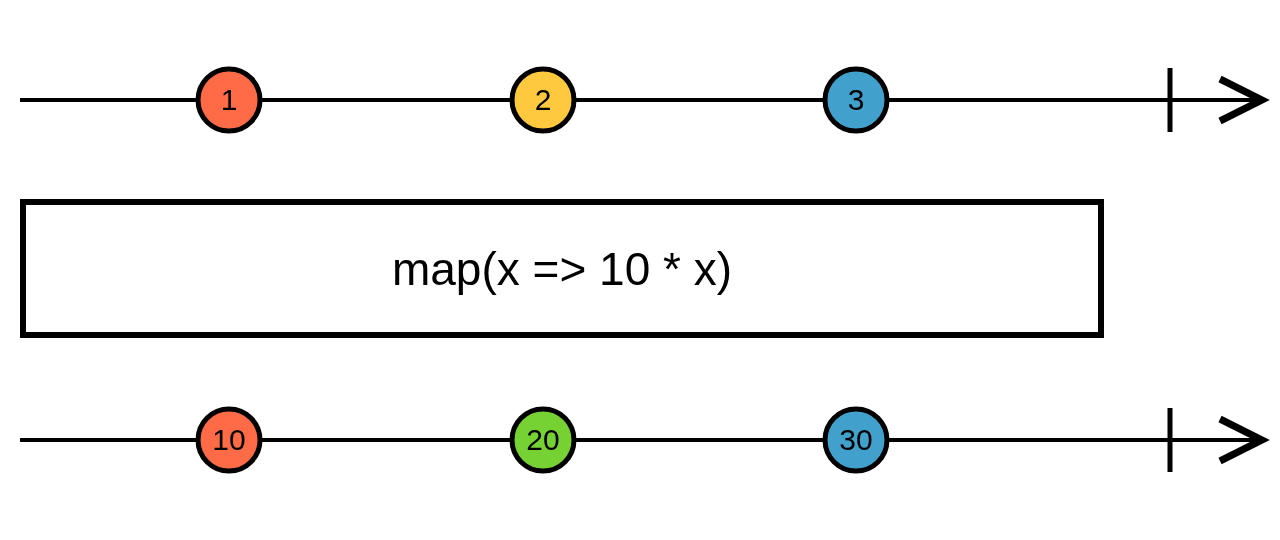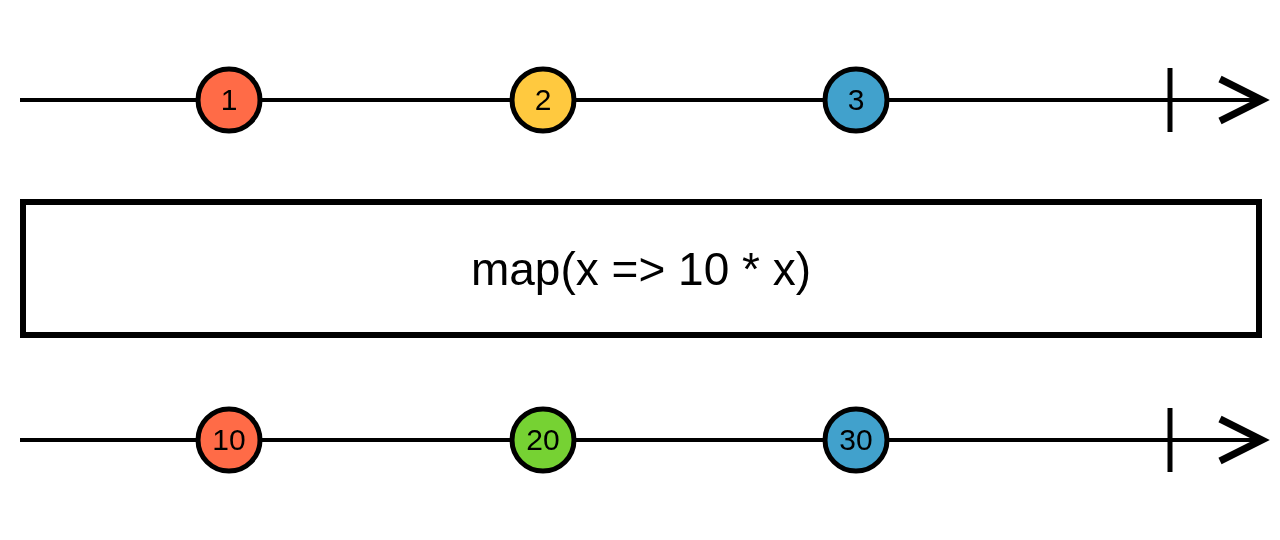--- a/index.html
+++ b/index.html
@@ -21,21 +21,21 @@
   .marble-label {
     font-family: "Liberation Sans", sans-serif;
     font-size: 30px;
     fill: #000000;
     text-anchor: middle;
   }
   .operator-box {
     position: absolute;
     left: 20px;
     top: 199px;
-    width: 1242px;
+    width: 1084px;
     height: 139px;
     box-sizing: border-box;
     border: 6px solid #000000;
     background: #ffffff;
     display: flex;
     align-items: center;
     justify-content: center;
   }
   .operator-label {
     font-size: 46px;

